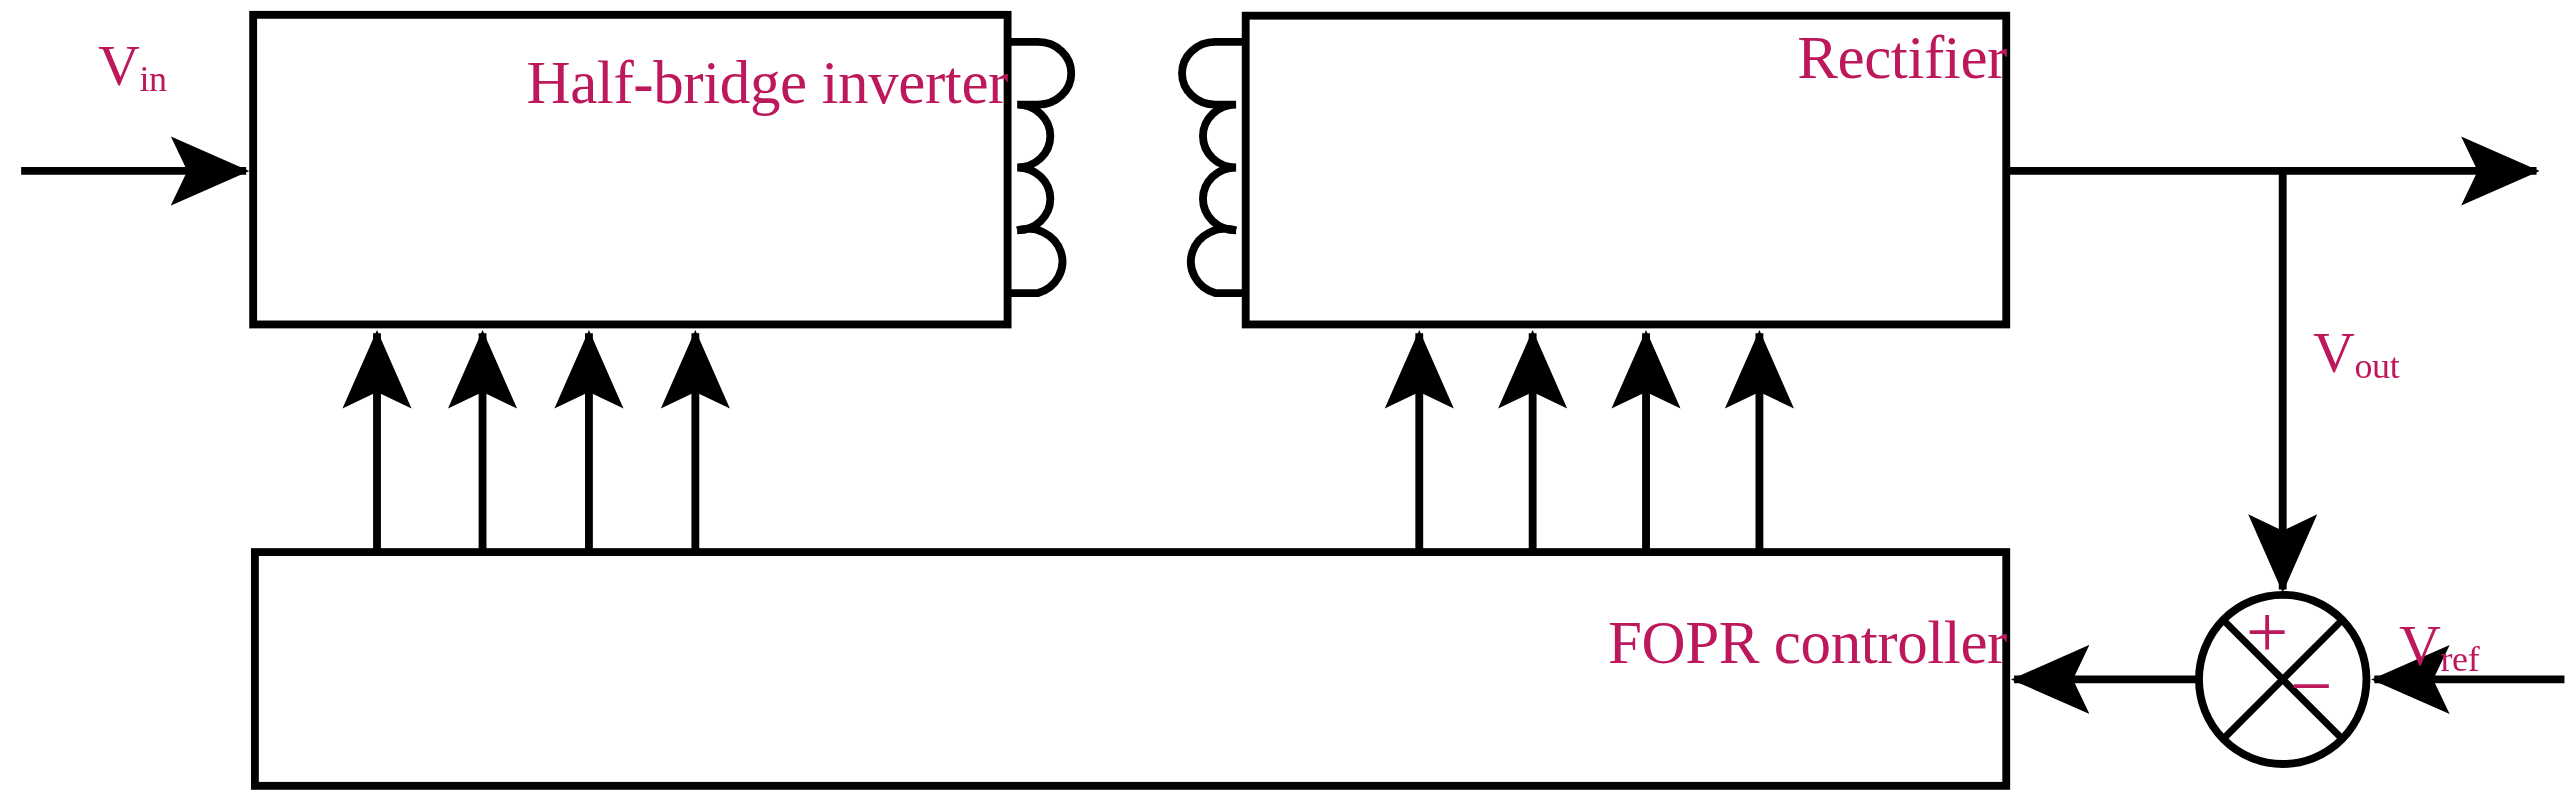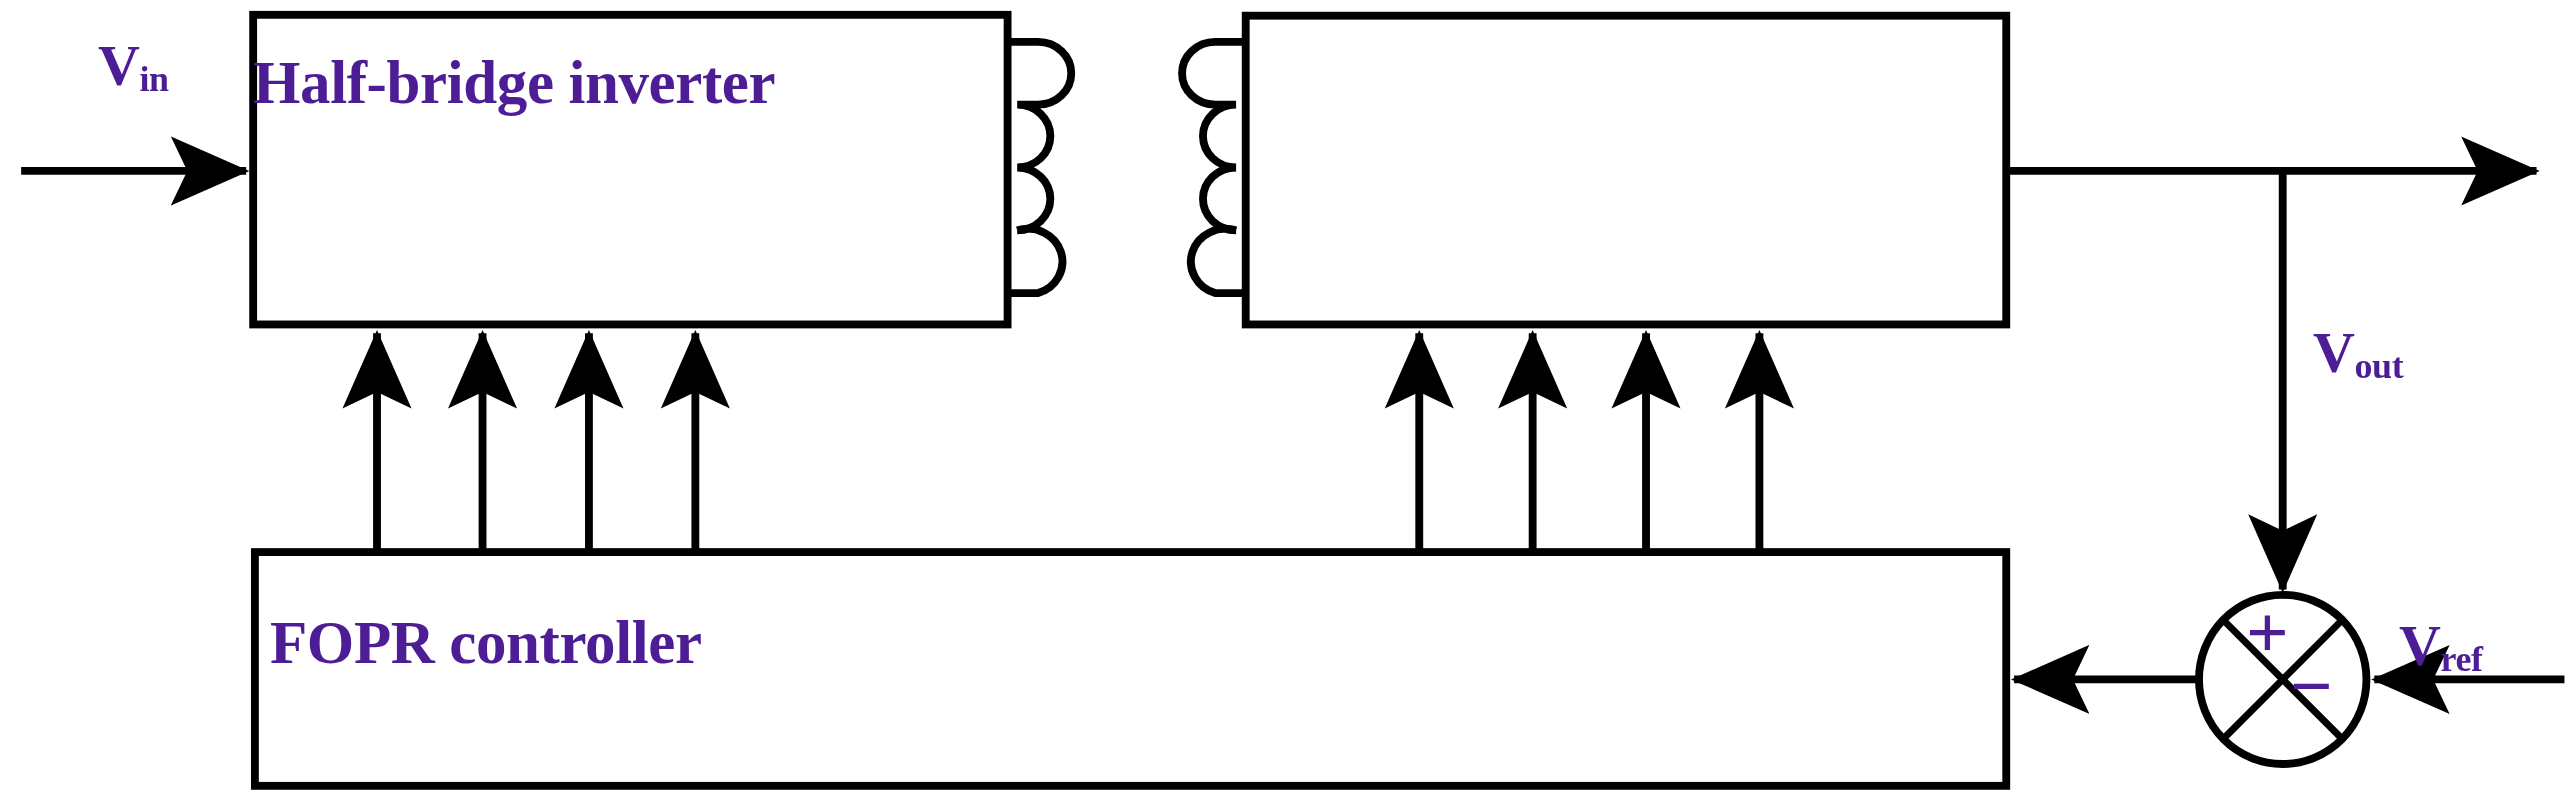--- a/index.html
+++ b/index.html
@@ -7,37 +7,37 @@
     position:relative;
     width:2576px;height:812px;
     background:#ffffff;
     overflow:hidden;
     font-family:"Liberation Serif","DejaVu Serif",serif;
   }
   #stage svg{position:absolute;left:0;top:0;width:2576px;height:812px;}
 
   .lbl{
     position:absolute;
-    color:#4c1d95;
-    font-weight:bold;
+    color:#be185d;
+    font-weight:normal;
     font-family:"Liberation Serif","DejaVu Serif",serif;
     white-space:nowrap;
     line-height:1.06;
     letter-spacing:-0.4px;
   }
   .box-label{
-    text-align:left;
+    text-align:right;
     font-size:61px;
   }
   .sig{font-size:58px;}
   .sig sub{font-size:0.62em;vertical-align:-0.16em;letter-spacing:-0.4px;}
 
   #inv-label{left:253px;top:51px;width:755px;}
   #rect-label{left:1246px;top:26px;width:761px;}
-  #ctrl-label{left:270px;top:611px;width:1752px;}
+  #ctrl-label{left:255px;top:611px;width:1752px;}
 
   #vin-label{left:98px;top:35px;}
   #vout-label{left:2313px;top:322px;}
   #vref-label{left:2399px;top:615px;}
   #plus-label{left:2246px;top:592px;font-size:75px;}
   #minus-label{left:2290px;top:646px;font-size:75px;}
 </style>
 </head>
 <body>
 
@@ -97,20 +97,21 @@
       <line x1="1627" y1="633" x2="1627" y2="382" marker-end="url(#arrowU)"></line>
       <line x1="1757" y1="633" x2="1757" y2="382" marker-end="url(#arrowU)"></line>
       <line x1="1887" y1="633" x2="1887" y2="382" marker-end="url(#arrowU)"></line>
       <line x1="2017" y1="633" x2="2017" y2="382" marker-end="url(#arrowU)"></line>
     </g>
   </svg>
 
   <div class="lbl box-label" id="inv-label">Half-bridge inverter</div>
 
   <div class="lbl box-label" id="rect-label">
+    <div>Rectifier</div>
   </div>
 
   <div class="lbl box-label" id="ctrl-label">FOPR controller</div>
 
   <div class="lbl sig" id="vin-label">
     <span>V</span><sub>in</sub>
   </div>
 
   <div class="lbl sig" id="vout-label">
     <span>V</span><sub>out</sub>

